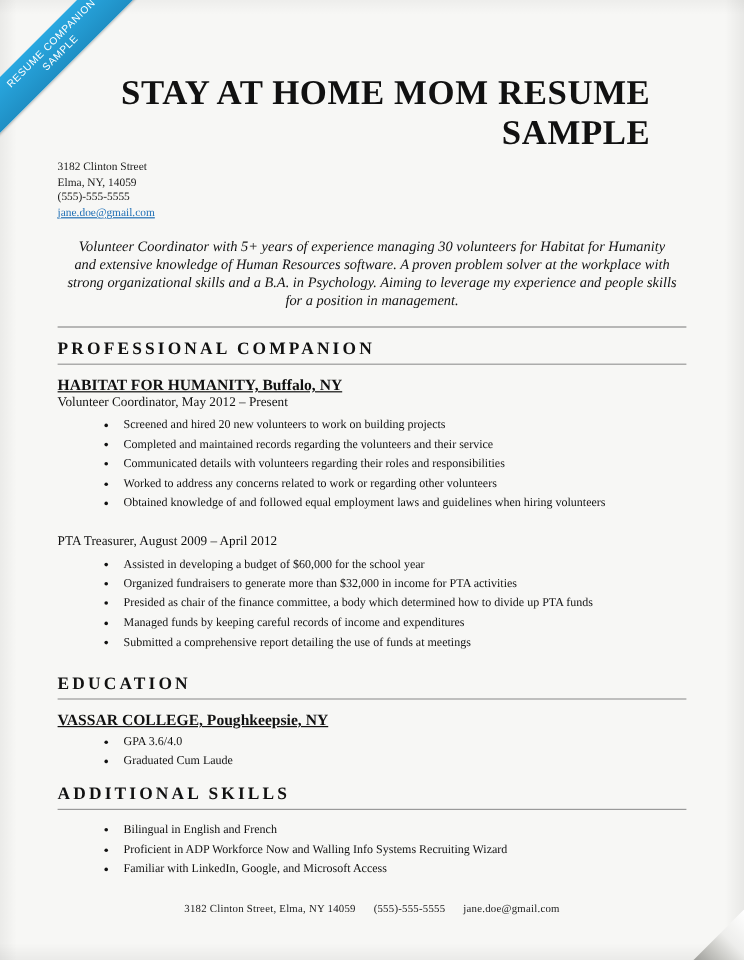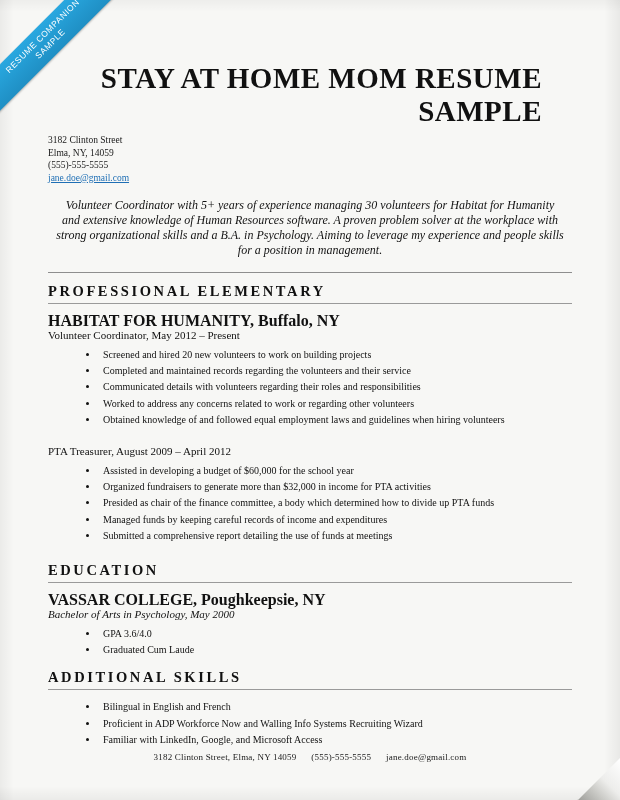--- a/index.html
+++ b/index.html
@@ -140,24 +140,25 @@
     margin: 0 0 3px 0;
   }
   .section-rule {
     border: 0;
     border-top: 1px solid #9a9a9a;
     margin: 0 0 9px 0;
   }
 
   .job-title {
     font-weight: bold;
-    font-size: 16px;
+    font-size: 13px;
     color: #111111;
     margin: 0;
     line-height: 15px;
+    text-decoration: underline;
   }
   .job-sub {
     font-size: 11px;
     color: #111111;
     margin: 0 0 2px 0;
     line-height: 15px;
   }
   .job-sub.italic { font-style: italic; }
 
   ul.bullets {
@@ -212,21 +213,21 @@
       <div>Elma, NY, 14059</div>
       <div>(555)-555-5555</div>
       <div class="email">jane.doe@gmail.com</div>
     </div>
 
     <div class="summary">Volunteer Coordinator with 5+ years of experience managing 30 volunteers for Habitat for Humanity and extensive knowledge of Human Resources software. A proven problem solver at the workplace with strong organizational skills and a B.A. in Psychology. Aiming to leverage my experience and people skills for a position in management.</div>
 
     <hr class="divider">
 
     <div>
-      <div class="section-heading">PROFESSIONAL ELEMENTARY</div>
+      <div class="section-heading">PROFESSIONAL COMPANION</div>
       <hr class="section-rule">
 
       <div>
         <p class="job-title">HABITAT FOR HUMANITY, Buffalo, NY</p>
         <p class="job-sub">Volunteer Coordinator, May 2012 – Present</p>
         <ul class="bullets">
           <li>Screened and hired 20 new volunteers to work on building projects</li>
           <li>Completed and maintained records regarding the volunteers and their service</li>
           <li>Communicated details with volunteers regarding their roles and responsibilities</li>
           <li>Worked to address any concerns related to work or regarding other volunteers</li>
@@ -249,21 +250,20 @@
     </div>
 
     <div class="section-gap"></div>
 
     <div>
       <div class="section-heading">EDUCATION</div>
       <hr class="section-rule">
 
       <div>
         <p class="job-title">VASSAR COLLEGE, Poughkeepsie, NY</p>
-        <p class="job-sub italic">Bachelor of Arts in Psychology, May 2000</p>
         <ul class="bullets">
           <li>GPA 3.6/4.0</li>
           <li>Graduated Cum Laude</li>
         </ul>
       </div>
     </div>
 
     <div class="block-gap-sm"></div>
 
     <div>

